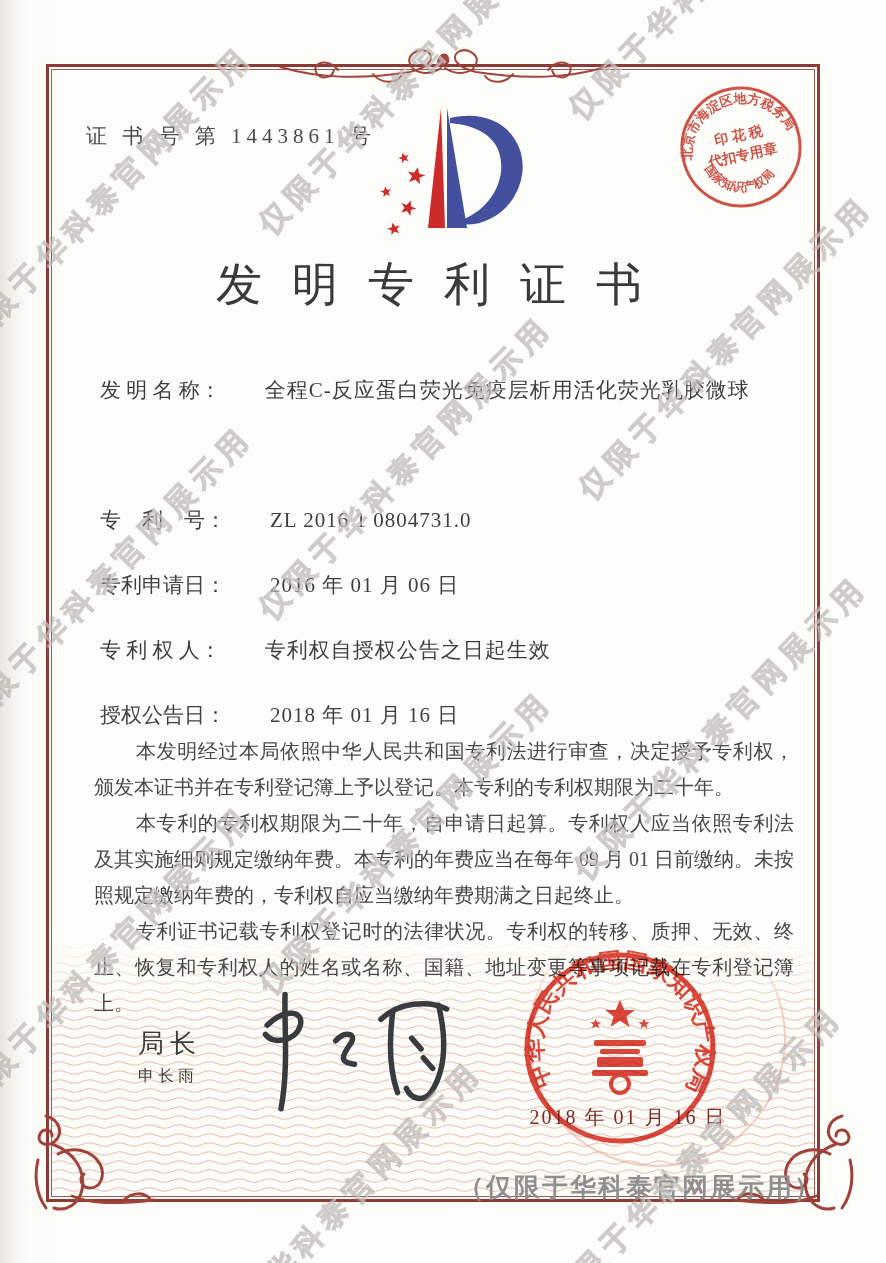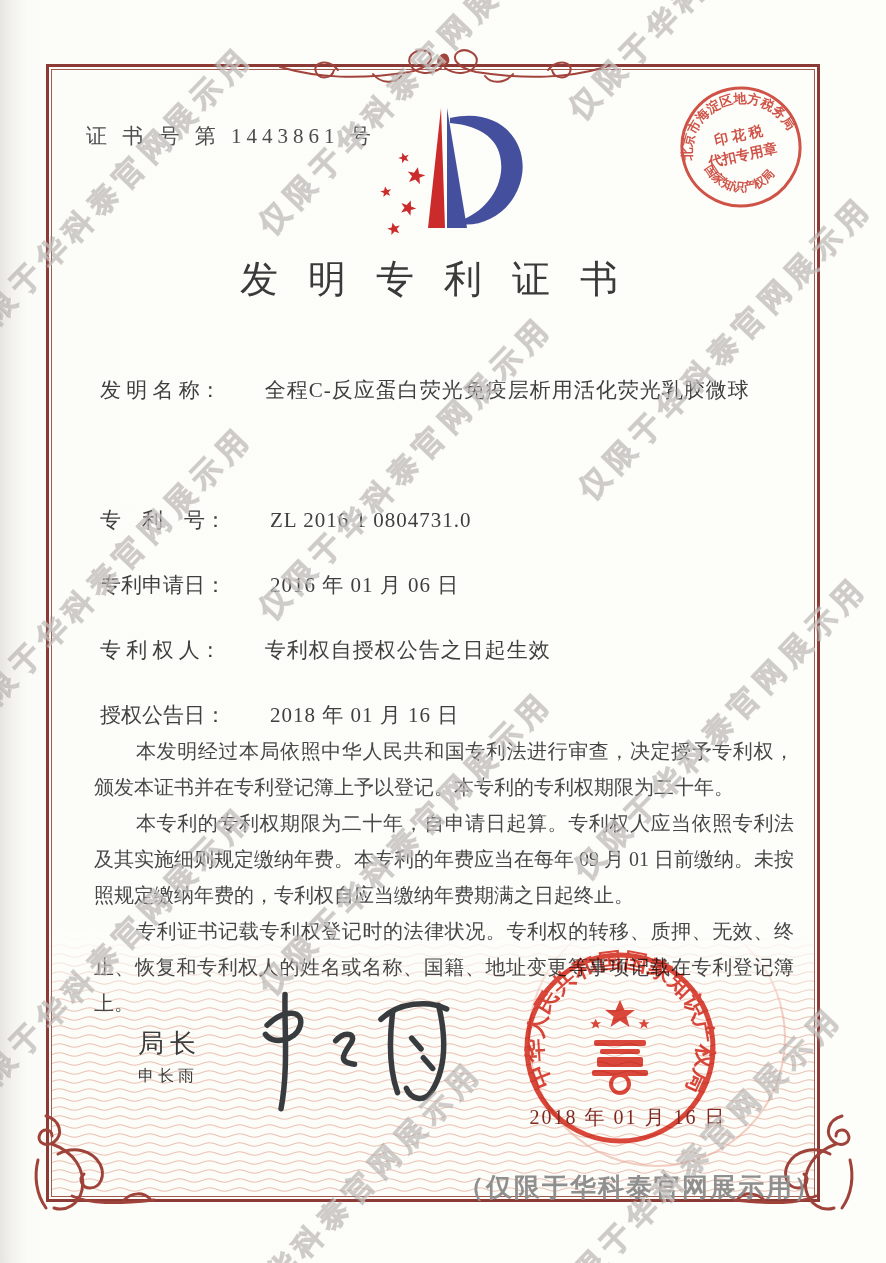--- a/index.html
+++ b/index.html
@@ -28,21 +28,21 @@
   
   .top-orn{left:278px;top:38px;width:330px;height:58px;z-index:3;}
   .corner-bl{left:28px;top:1110px;width:130px;height:115px;z-index:3;}
   .corner-br{left:730px;top:1110px;width:130px;height:115px;z-index:3;transform:scaleX(-1);}
 
   
   .cert-no{left:86px;top:122px;z-index:4;font-size:21px;letter-spacing:5px;color:#4c4c4c;}
   .logo{left:346px;top:96px;width:194px;height:146px;z-index:4;}
   .tax-stamp{left:678px;top:84px;width:126px;height:126px;z-index:5;transform:rotate(-12deg);mix-blend-mode:multiply;opacity:.92;}
   .title{left:0;top:254px;width:858px;text-align:center;z-index:4;
-    font-size:38px;color:#3a3a3a;letter-spacing:30px;text-indent:30px;font-weight:500;}
+    font-size:46px;color:#3a3a3a;letter-spacing:30px;text-indent:30px;font-weight:500;}
 
   
   .field{left:100px;z-index:4;font-size:21px;color:#3f3f3f;white-space:pre;}
   .f0{top:376px;} .f1{top:444px;} .f2{top:506px;} .f3{top:571px;} .f4{top:636px;} .f5{top:701px;}
   .field .val{letter-spacing:1px;margin-left:44px;}
 
   
   .body-text{left:94px;top:733px;width:700px;z-index:4;
     font-size:20px;line-height:36px;color:#474747;text-align:justify;}
   .body-text p{margin:0;text-indent:2.1em;}

